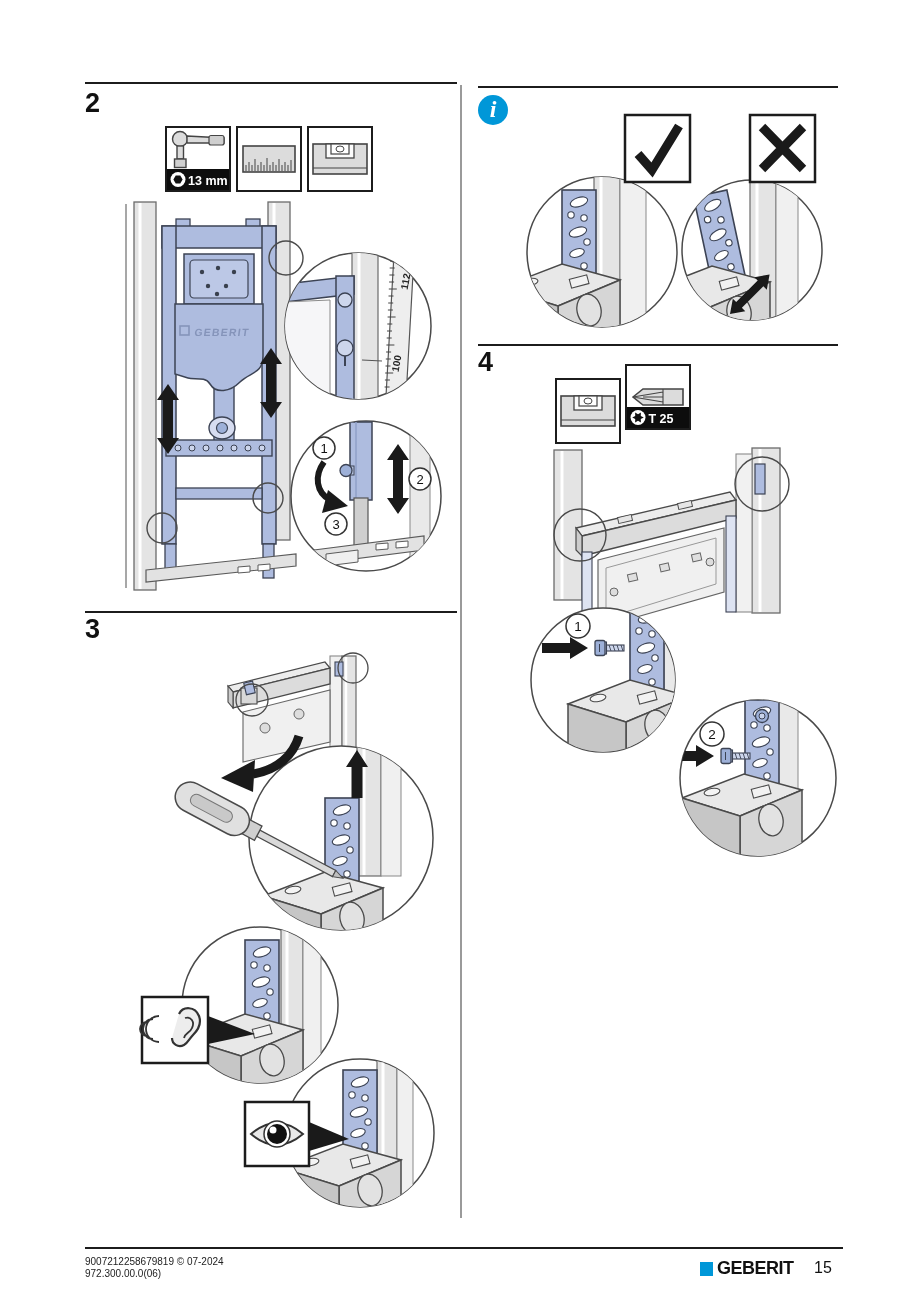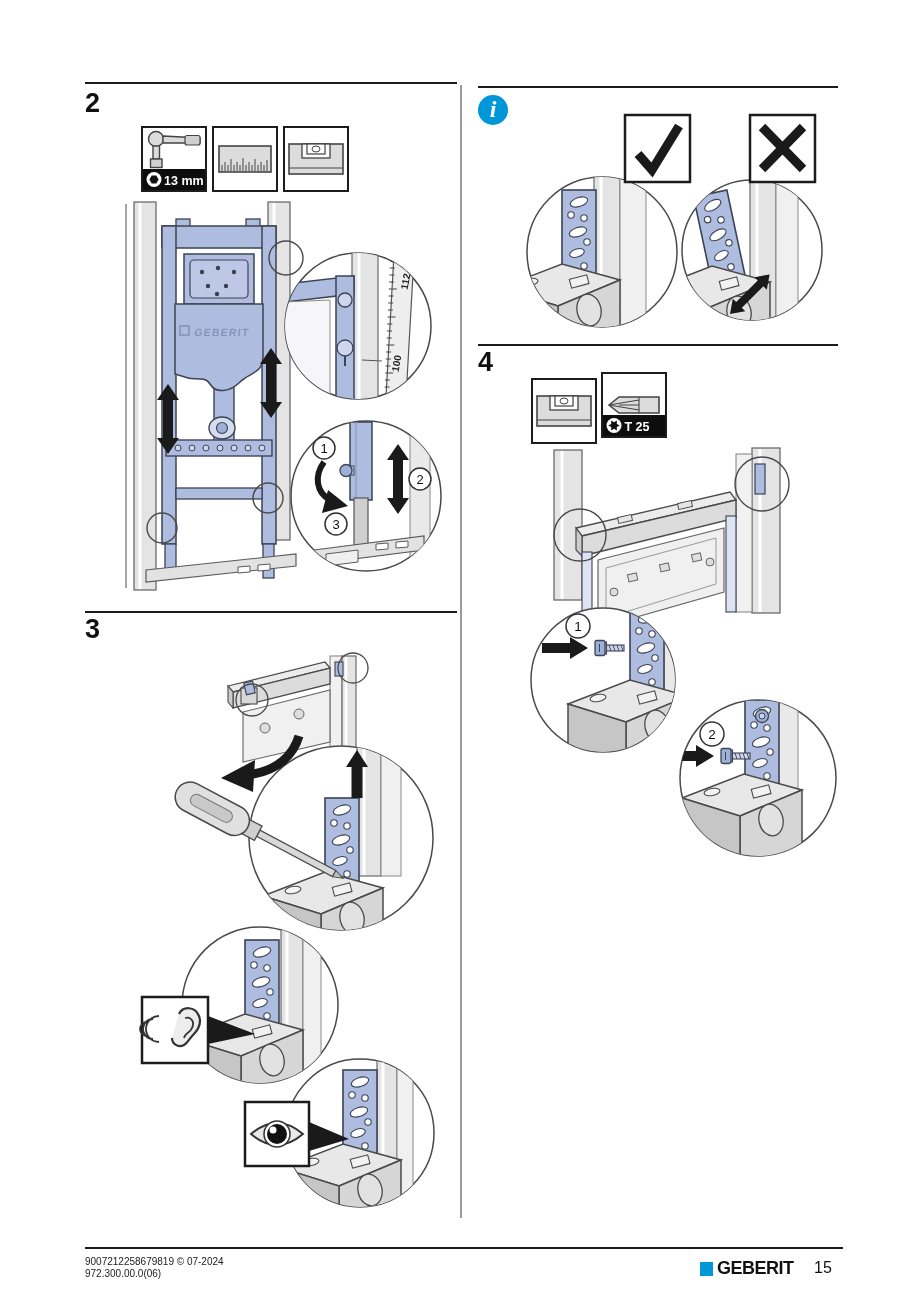--- a/index.html
+++ b/index.html
@@ -1,20 +1,20 @@
 <!DOCTYPE html>
 <html><head>
 <meta charset="utf-8">
 <style>
   html,body{margin:0;padding:0;background:#fff;}
   body{width:920px;height:1301px;position:relative;font-family:"Liberation Sans",sans-serif;color:#111;overflow:hidden;}
   .rule-h{position:absolute;height:2px;background:#1c1c1c;}
   .rule-v{position:absolute;width:2px;background:#9a9a9a;}
   .step-heading{position:absolute;font-size:27px;font-weight:bold;color:#111;line-height:1;}
-  .toolbox{position:absolute;width:62px;height:62px;border:2px solid #1c1c1c;background:#fff;}
+  .toolbox{position:absolute;width:62px;height:62px;border:2px solid #1c1c1c;background:#fff;margin-left:24px;}
   .toolbox svg{display:block;}
   .illus{position:absolute;}
   .info-badge{position:absolute;width:30px;height:30px;border-radius:50%;background:#0097d8;
     display:flex;align-items:center;justify-content:center;}
   .info-badge span{color:#fff;font-family:"Liberation Serif",serif;font-weight:bold;font-style:italic;
     font-size:24px;line-height:1;margin-top:-2px;}
   .footer-meta{position:absolute;font-size:10px;line-height:12px;color:#222;}
   .brand-logo{position:absolute;display:flex;align-items:center;gap:4px;}
   .brand-logo .sq{width:13px;height:14px;background:#0097d8;}
   .brand-logo .txt{font-size:18px;font-weight:bold;letter-spacing:-0.5px;color:#111;}
@@ -249,21 +249,21 @@
 
 <div class="toolbox" style="left:531px;top:378px;">
   <svg width="62" height="62" viewBox="0 0 62 62">
     <rect x="4" y="16" width="54" height="30" fill="#dcdcdc" stroke="#444" stroke-width="1.6"></rect>
     <rect x="17" y="16" width="28" height="14" fill="#fbfbfb" stroke="#444" stroke-width="1.3"></rect>
     <rect x="22" y="16" width="18" height="10" fill="#fff" stroke="#444" stroke-width="1.2"></rect>
     <ellipse cx="31" cy="21" rx="4" ry="3" fill="#fff" stroke="#444" stroke-width="1"></ellipse>
     <line x1="4" y1="40" x2="58" y2="40" stroke="#444" stroke-width="1"></line>
   </svg>
 </div>
-<div class="toolbox" style="left:601px;top:372px;">
+<div class="toolbox" style="left:601px;top:364px;">
   <svg width="62" height="62" viewBox="0 0 62 62">
     <polygon points="6,31 16,23 56,23 56,39 16,39" fill="#dcdcdc" stroke="#444" stroke-width="1.6"></polygon>
     <path d="M6,31 L36,26 M6,31 L36,36 M16,31 H36 M36,23 V39" stroke="#444" stroke-width="1.1" fill="none"></path>
     <rect x="0" y="41" width="62" height="21" fill="#0d0d0d"></rect>
     <circle cx="11" cy="51.5" r="7.5" fill="#fff"></circle>
     <polygon points="5,0 2.42,1.4 2.5,4.33 0,2.8 -2.5,4.33 -2.42,1.4 -5,0 -2.42,-1.4 -2.5,-4.33 0,-2.8 2.5,-4.33 2.42,-1.4" transform="translate(11,51.5) scale(1.15)" fill="#111"></polygon>
     <text x="21.5" y="56.5" font-size="12.5" font-weight="bold" fill="#fff">T 25</text>
   </svg>
 </div>
 

